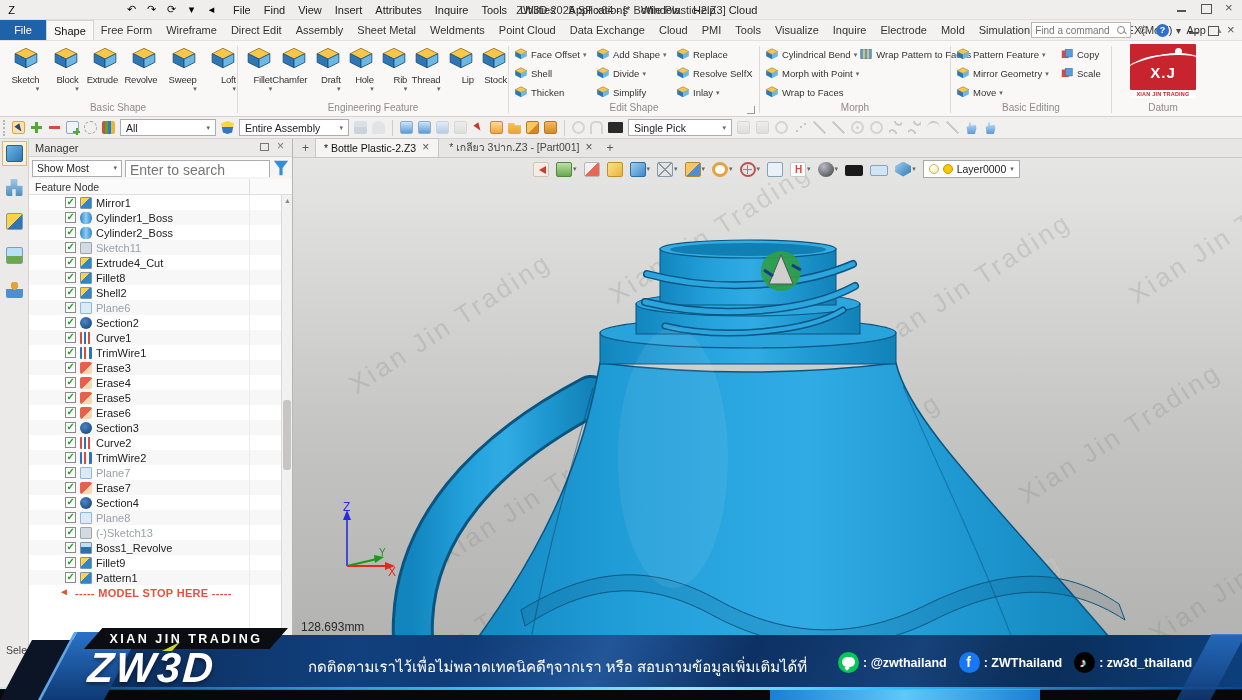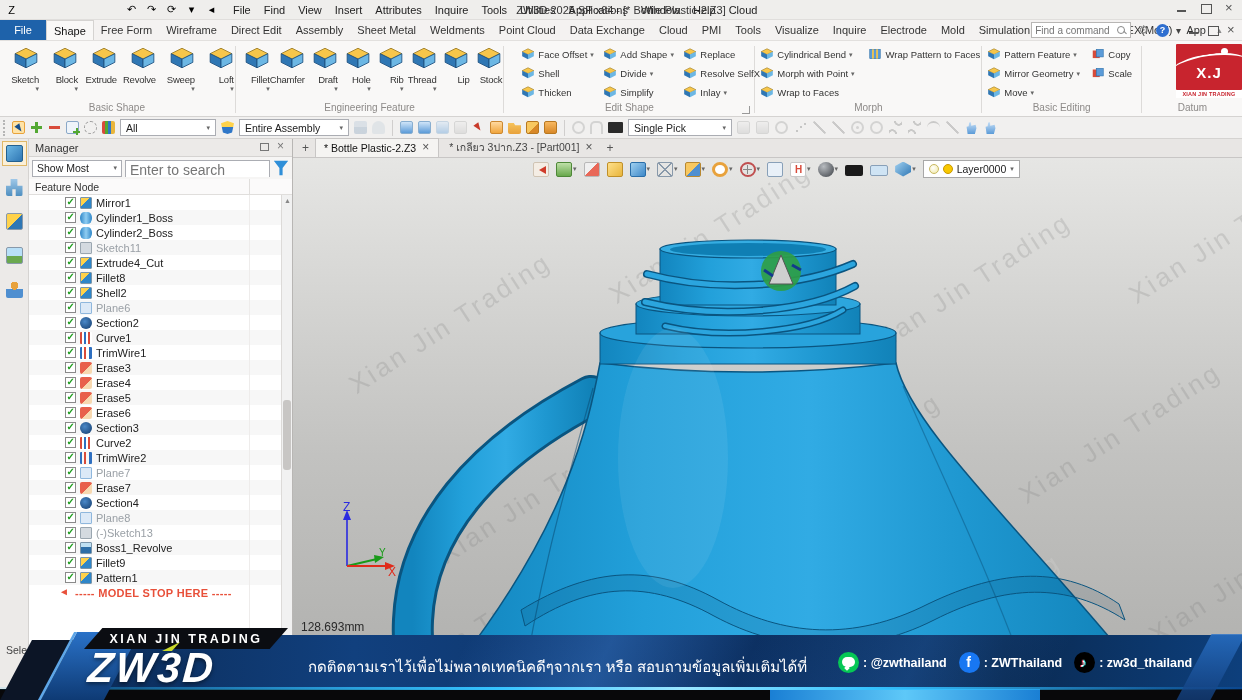--- a/index.html
+++ b/index.html
@@ -40,27 +40,27 @@
   
   .ribbon { height:76px; background:#f9f8f7; border-bottom:1px solid #d5d3d1; display:flex; align-items:stretch; padding-top:2px; }
   .rg { display:flex; flex-direction:column; position:relative; }
   .rsep { width:1px; background:#dddbd9; margin:3px 1px; }
   .big-row { display:flex; flex:1; }
   .bigbtn { flex:1 1 0; display:flex; flex-direction:column; align-items:flex-end; padding-top:4px; gap:1px; }
   .blabel { font-size:9.5px; color:#333; white-space:nowrap; letter-spacing:-0.2px; }
   .dda { height:6px; display:flex; align-items:center; }
   .dda::after { content:"▾"; font-size:7px; color:#666; }
   .glabel { font-size:10px; color:#8d8a88; text-align:center; height:14px; }
-  .sm3 { display:grid; grid-template-columns:82px 80px 84px; grid-auto-rows:19px; align-content:start; padding:2px 0 0 16px; flex:1; }
+  .sm3 { display:grid; grid-template-columns:82px 80px 84px; grid-auto-rows:19px; align-content:start; padding:2px 0 0 4px; flex:1; }
   .cols { display:flex; flex:1; padding:2px 0 0 4px; }
   .colv { display:flex; flex-direction:column; }
   .smbtn { display:flex; align-items:center; gap:3px; font-size:9.5px; color:#333; white-space:nowrap; height:19px; }
   .sicon { flex:none; }
   .launcher { position:absolute; right:3px; bottom:2px; width:8px; height:8px; border-right:1.5px solid #999; border-bottom:1.5px solid #999; }
-  .xjwrap { display:flex; flex-direction:column; align-items:flex-end; flex:1; padding-top:1px; }
+  .xjwrap { display:flex; flex-direction:column; align-items:center; flex:1; padding-top:1px; }
   .xj { width:66px; height:46px; background:#c8242e; position:relative; border-radius:1px; overflow:hidden; }
   .xj::before { content:""; position:absolute; left:-6px; top:10px; width:80px; height:26px; border-top:2.5px solid #fff; border-radius:50%; transform:rotate(-8deg); }
   .xj::after { content:""; position:absolute; right:14px; top:4px; width:7px; height:7px; background:#fff; border-radius:50%; }
   .xj-text { position:absolute; left:0; right:0; top:20px; text-align:center; color:#fff; font-weight:bold; font-size:15px; letter-spacing:1px; }
   .xj-sub { width:66px; background:#fff; color:#c8242e; font-size:5.5px; font-weight:bold; text-align:center; padding:1px 0; letter-spacing:0.2px; }
 
   
   .selbar { height:22px; background:#f1f0ef; border-bottom:1px solid #d5d3d1; display:flex; align-items:center; gap:5px; padding-left:3px; }
   .gi { width:13px; height:13px; border-radius:2px; flex:none; position:relative; }
   .gdim { opacity:.4; }
@@ -544,21 +544,21 @@
                 <polygon points="22,6 12,11 12,19 22,14" fill="#6cb7e4"></polygon>
               </svg></span>
           <span>Inlay</span>
           <span class="dda"></span>
         </div>
         </div>
       <span class="launcher"></span>
       <div class="glabel">Edit Shape</div>
     </div>
     <div class="rsep"></div>
-    <div class="rg" style="width:224px">
+    <div class="rg" style="width:188px">
       <div class="cols">
         <div class="colv" style="width:112px">
             <div class="smbtn dd">
             <span class="sicon"><svg viewBox="0 0 24 20" width="14" height="12">
                   <polygon points="2,6 12,1 22,6 12,11" fill="#f7c64a" stroke="#9a7a20"></polygon>
                   <polygon points="2,6 12,11 12,19 2,14" fill="#2f77b4"></polygon>
                   <polygon points="22,6 12,11 12,19 22,14" fill="#6cb7e4"></polygon>
                 </svg></span>
             <span>Cylindrical Bend</span>
             <span class="dda"></span>

